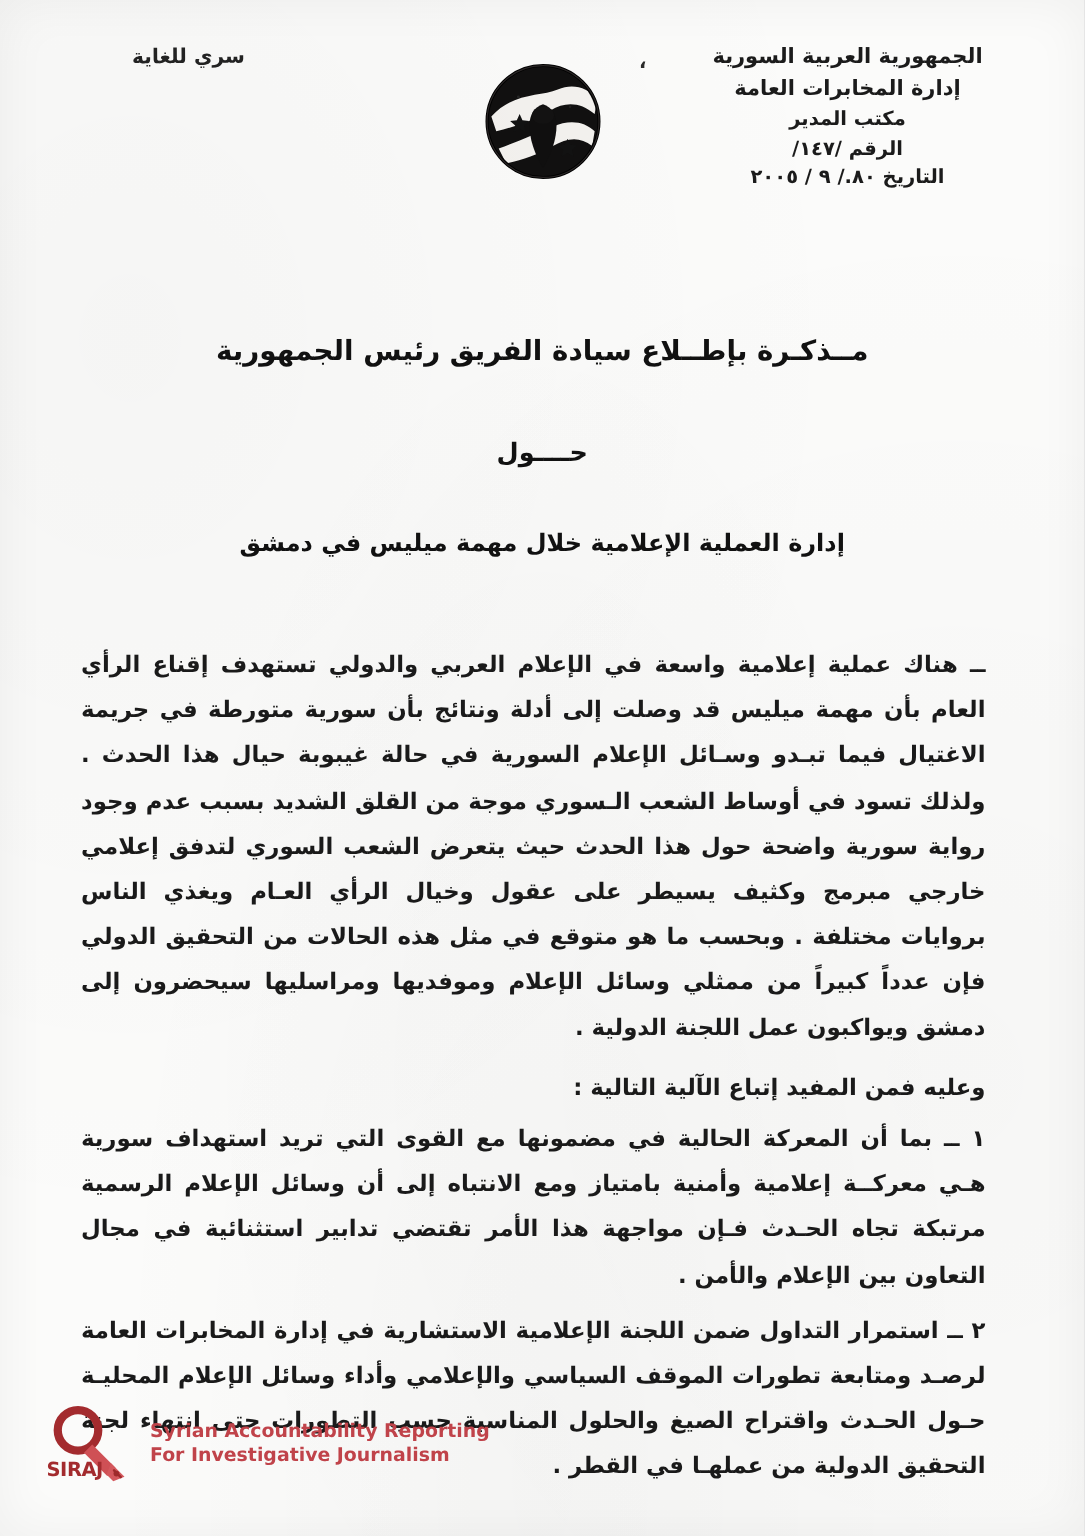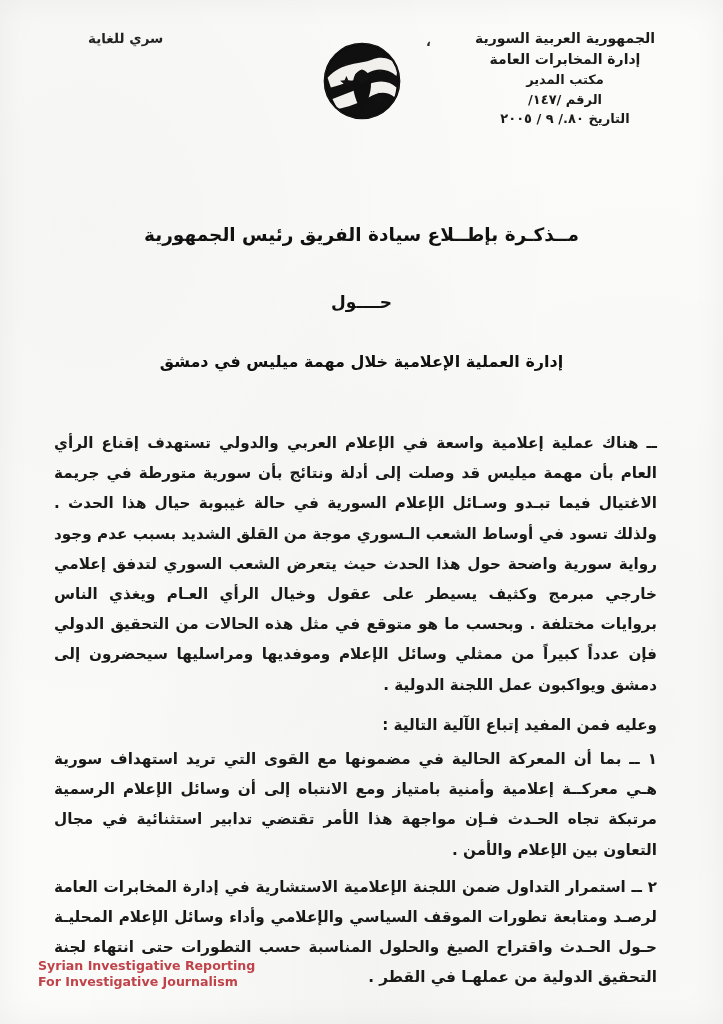--- a/index.html
+++ b/index.html
@@ -229,19 +229,30 @@
   <div class="subject">إدارة العملية الإعلامية خلال مهمة ميليس في دمشق</div>
 
   <div class="body">
     <p class="para">ــ هناك عملية إعلامية واسعة في الإعلام العربي والدولي تستهدف إقناع الرأي العام بأن مهمة ميليس قد وصلت إلى أدلة ونتائج بأن سورية متورطة في جريمة الاغتيال فيما تبـدو وسـائل الإعلام السورية في حالة غيبوبة حيال هذا الحدث . ولذلك تسود في أوساط الشعب الـسوري موجة من القلق الشديد بسبب عدم وجود رواية سورية واضحة حول هذا الحدث حيث يتعرض الشعب السوري لتدفق إعلامي خارجي مبرمج وكثيف يسيطر على عقول وخيال الرأي العـام ويغذي الناس بروايات مختلفة . وبحسب ما هو متوقع في مثل هذه الحالات من التحقيق الدولي فإن عدداً كبيراً من ممثلي وسائل الإعلام وموفديها ومراسليها سيحضرون إلى دمشق ويواكبون عمل اللجنة الدولية .</p>
     <p class="para lead-in">وعليه فمن المفيد إتباع الآلية التالية :</p>
     <p class="para numbered">١ ــ بما أن المعركة الحالية في مضمونها مع القوى التي تريد استهداف سورية هـي معركــة إعلامية وأمنية بامتياز ومع الانتباه إلى أن وسائل الإعلام الرسمية مرتبكة تجاه الحـدث فـإن مواجهة هذا الأمر تقتضي تدابير استثنائية في مجال التعاون بين الإعلام والأمن .</p>
     <p class="para numbered">٢ ــ استمرار التداول ضمن اللجنة الإعلامية الاستشارية في إدارة المخابرات العامة لرصـد ومتابعة تطورات الموقف السياسي والإعلامي وأداء وسائل الإعلام المحليـة حـول الحـدث واقتراح الصيغ والحلول المناسبة حسب التطورات حتى انتهاء لجنة التحقيق الدولية من عملهـا في القطر .</p>
   </div>
 
   <div class="siraj">
+    <div class="siraj-mark">
+      <svg width="62" height="56" viewBox="0 0 62 56" aria-hidden="true">
+        <circle cx="22" cy="19.5" r="13.5" fill="none" stroke="#a32b2e" stroke-width="5.5"></circle>
+
+        <path d="M31.5 29 L47 44.5 L41.5 50 L26 34.5 Z" fill="#cf5055"></path>
+        <path d="M44 41.5 L53 50.5 L45.5 53.5 L41 49 Z" fill="#d4585d"></path>
+        <path d="M46 46.2 L50.5 50.8" stroke="#9e2a2b" stroke-width="1.6" stroke-linecap="round"></path>
+        <circle cx="47.6" cy="48.4" r="1.9" fill="#9e2a2b"></circle>
+      </svg>
+      <div class="siraj-word">SIRAJ</div>
+    </div>
     <div class="siraj-text">
-      <div>Syrian Investigative Reporting</div>
+      <div>Syrian Accountability Reporting</div>
       <div>For Investigative Journalism</div>
     </div>
   </div>
 
 </div>
 
 </body></html>

